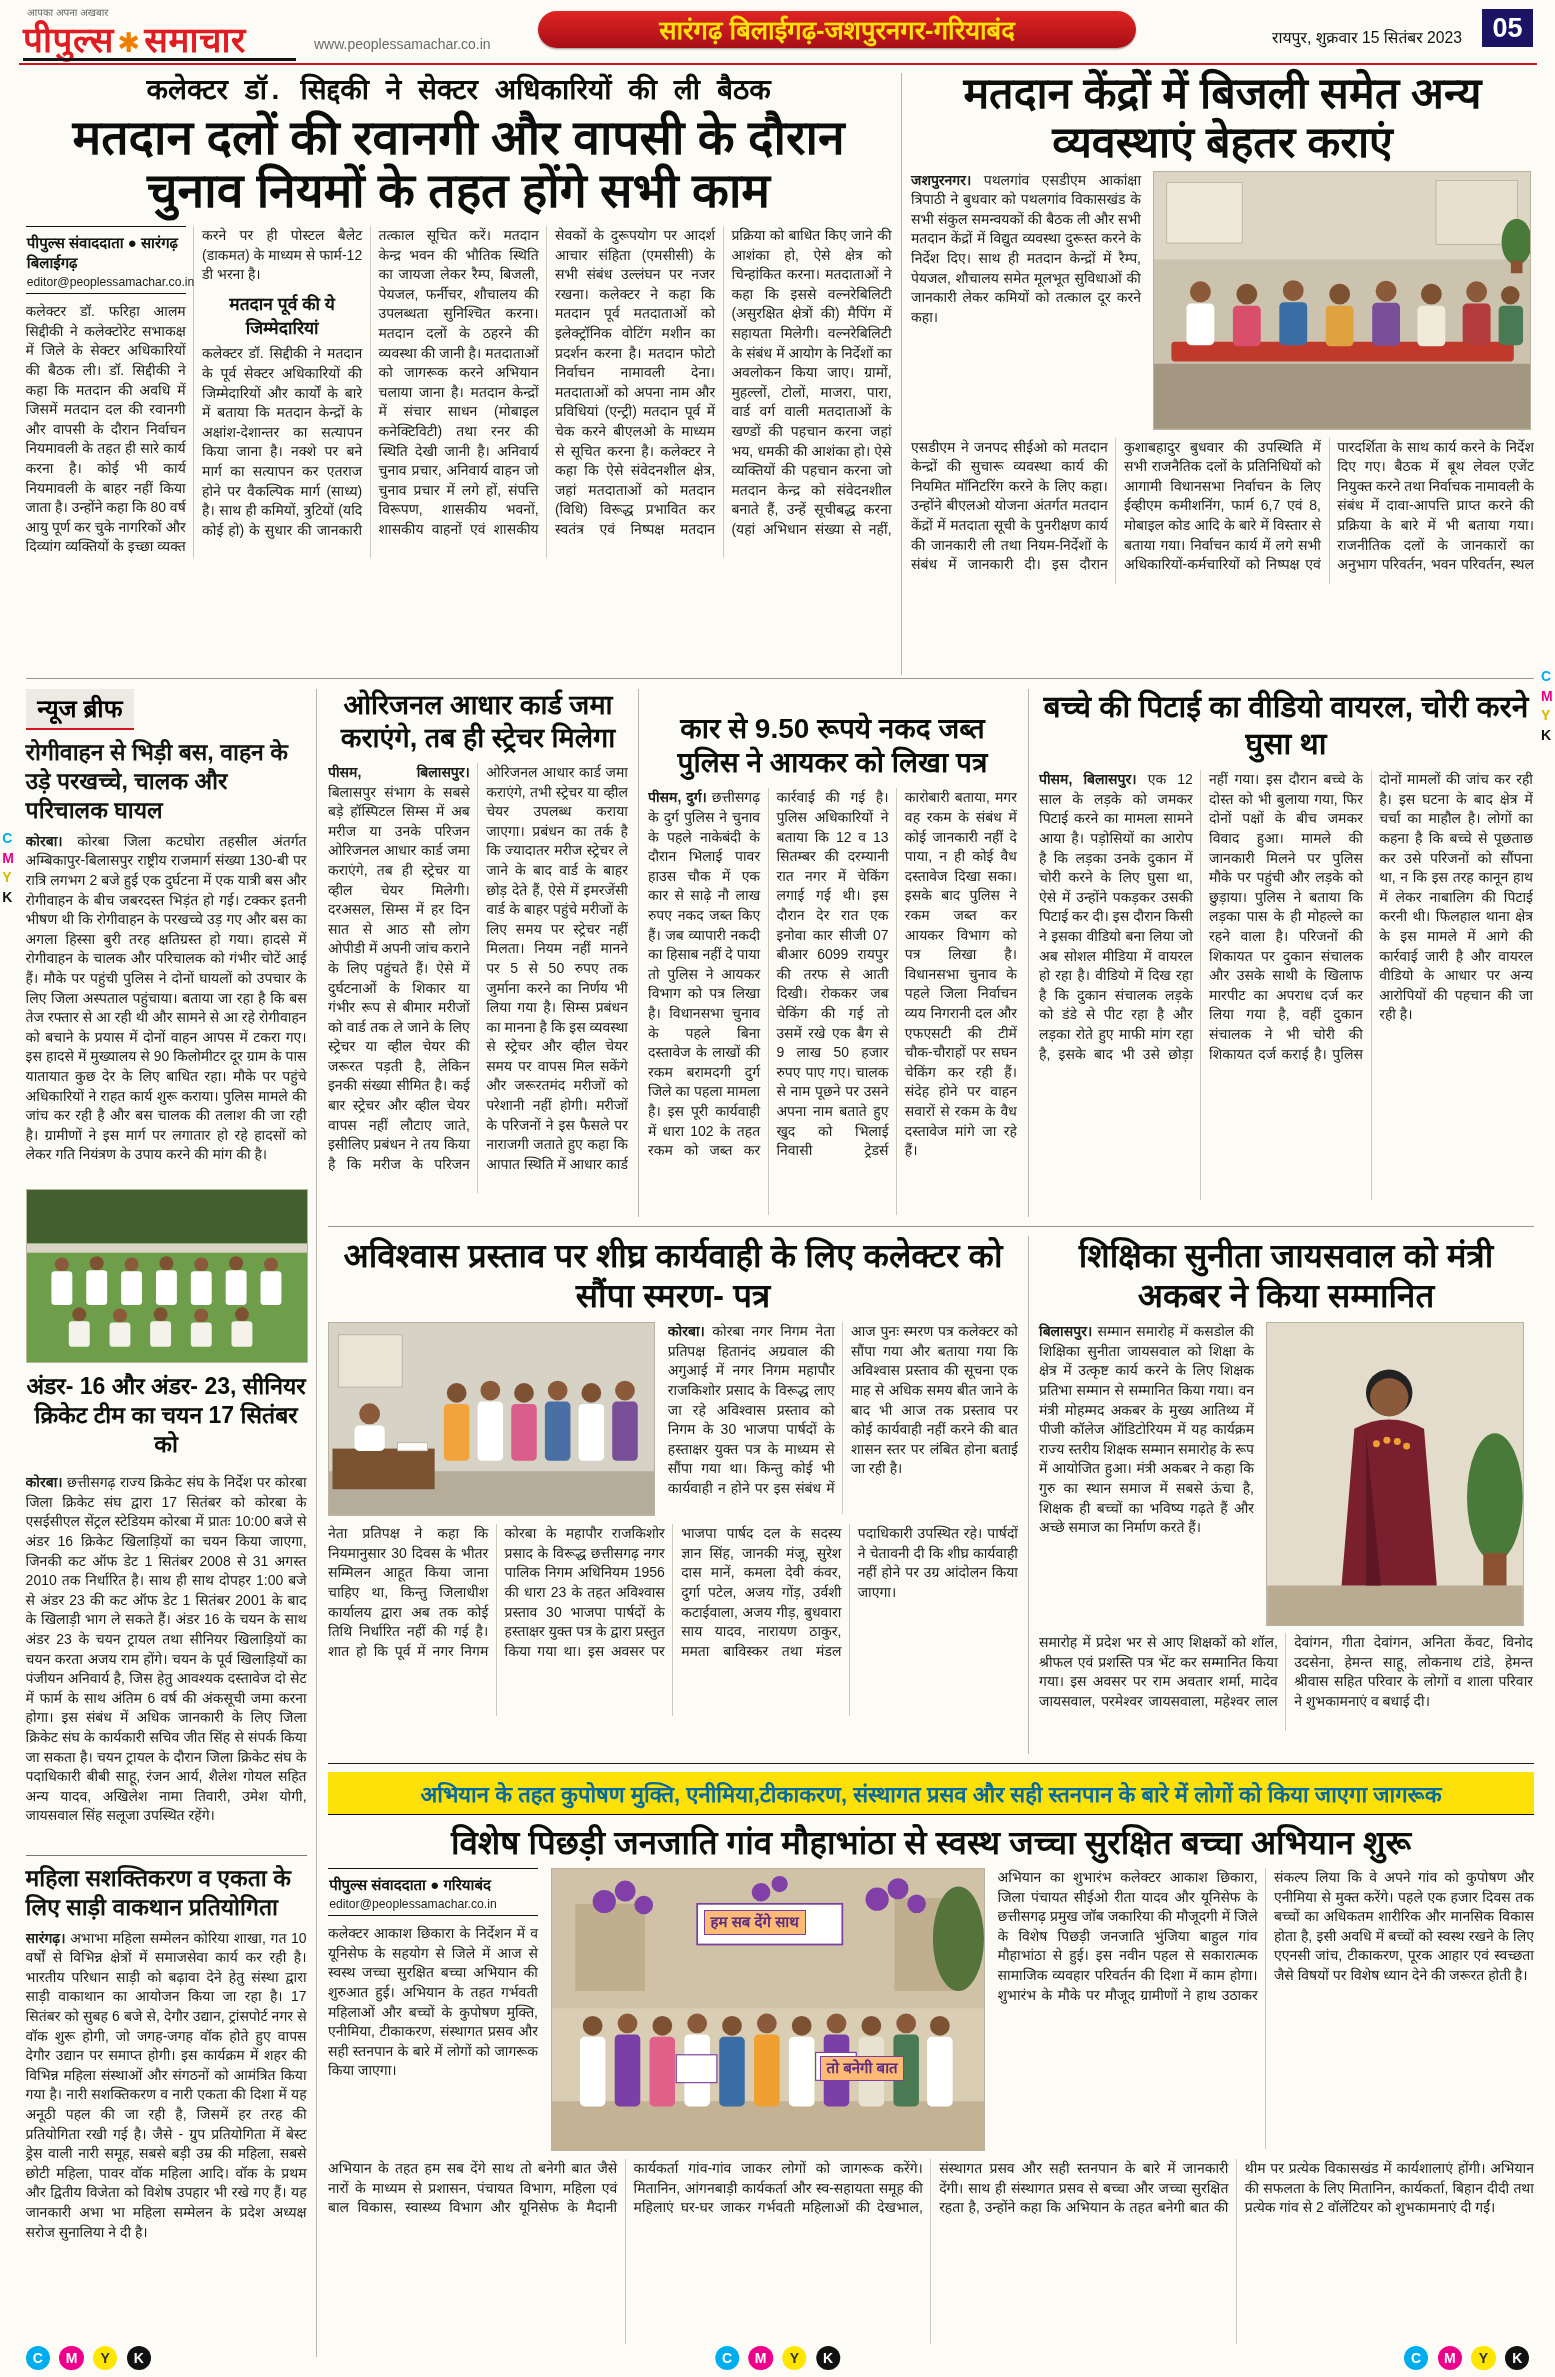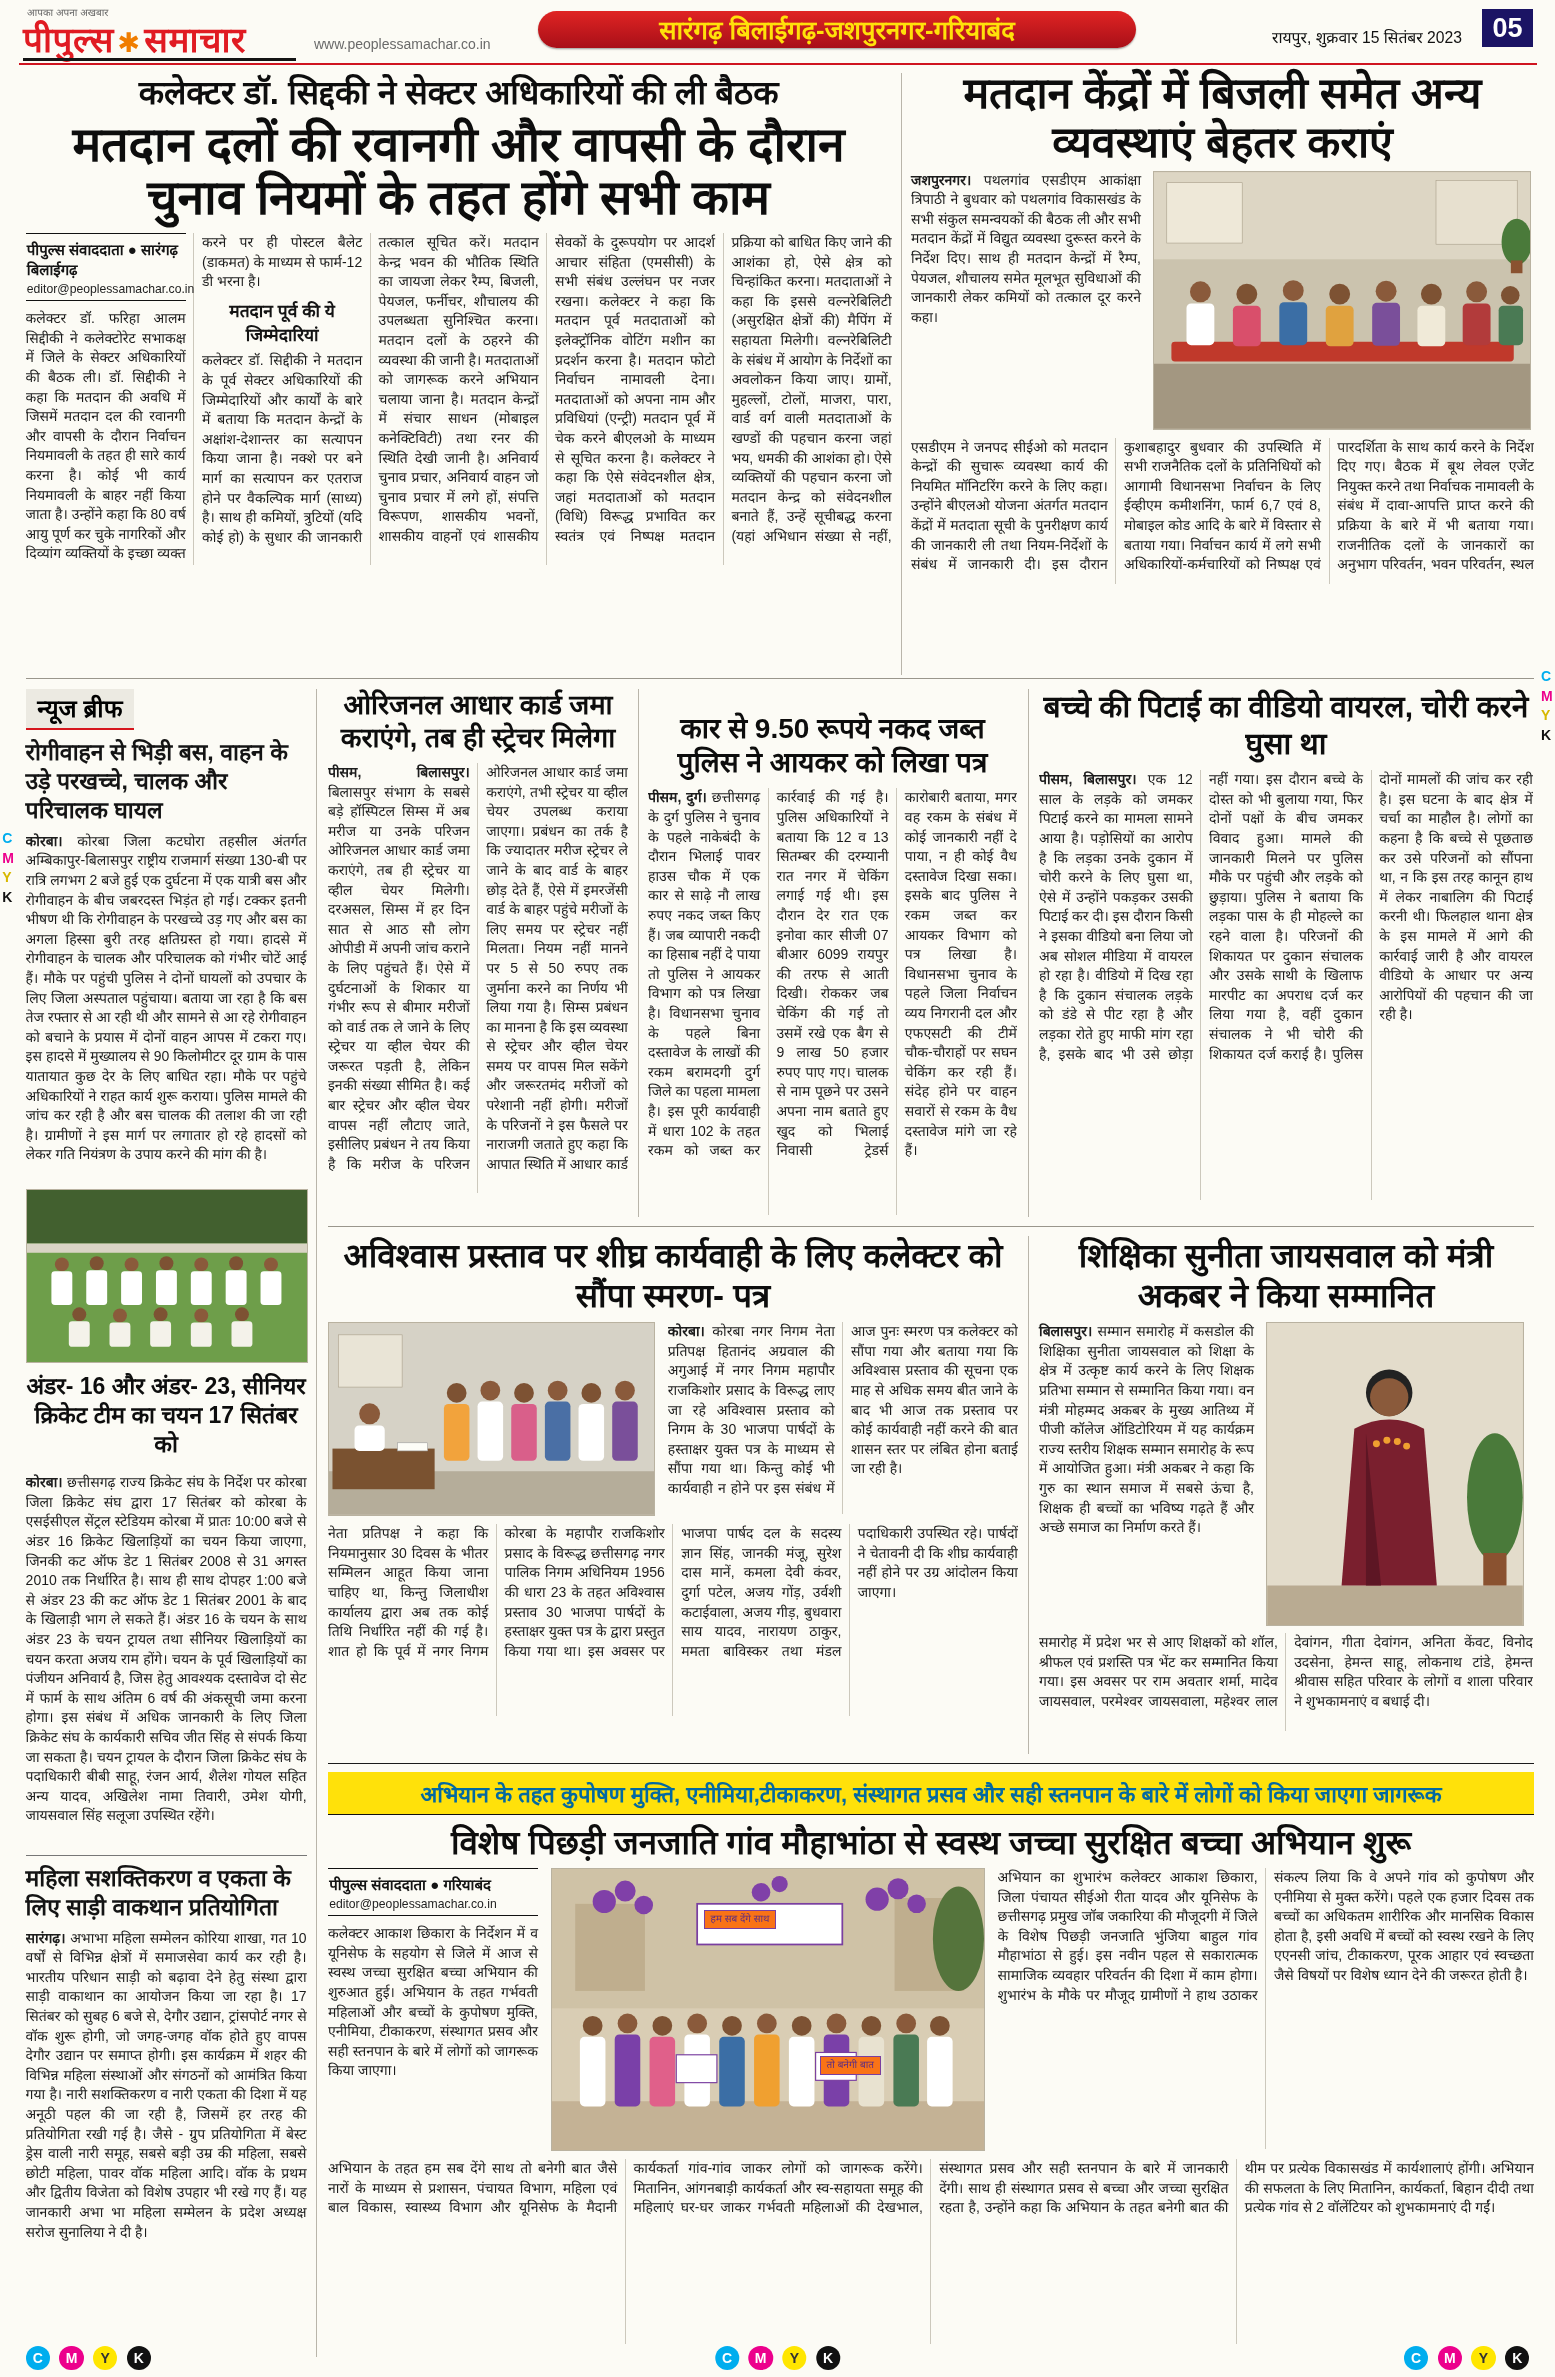--- a/index.html
+++ b/index.html
@@ -16,21 +16,21 @@
   .region-banner{position:absolute;left:538px;top:10.5px;width:598px;height:37px;border-radius:21px;
       background:linear-gradient(#e02423,#a80f18);color:#ffe10a;font-size:25.6px;font-weight:bold;
       text-align:center;line-height:38px;box-shadow:0 1.2px 1.7px rgba(0,0,0,.35);}
   .issue-date{position:absolute;right:93px;top:25.6px;font-size:15.7px;color:#111;}
   .page-number{position:absolute;right:22px;top:9.3px;width:51px;height:38px;background:#1b1464;color:#fff;
       font-size:27px;font-weight:bold;text-align:center;line-height:38px;}
   .head-rule{position:absolute;left:18.6px;top:63px;width:1518px;border-top:2.3px solid #cf1420;}
 
   
   .hl{font-weight:bold;text-align:center;color:#0d0d0d;}
-  .k1{font-size:33px;}
+  .k1{font-size:28px;font-family:Liberation Mono, monospace;}
   .h-main{font-size:48px;line-height:1.12;margin-top:3.5px;}
   .h-power{font-size:43px;line-height:1.14;}
   .sub-power{font-size:24.4px;border-top:1.2px solid #777;border-bottom:1.2px solid #777;padding:5.8px 0;margin:7px 0;}
   .h-mid{font-size:27px;line-height:1.22;}
   .h-cash{font-size:28px;line-height:1.22;margin-top:23px;}
   .h-beat{font-size:30px;line-height:1.22;}
   .h-sec{font-size:33px;line-height:1.2;}
   .h-left{font-size:23px;line-height:1.26;text-align:left;font-weight:bold;}
   .h-camp{font-size:33px;line-height:1.2;margin:8.1px 0 5.8px;}
   .bt{font-size:14px;line-height:1.4;text-align:justify;color:#1c1c1c;margin:0 0 5.8px;}
@@ -85,22 +85,22 @@
   #teacher-body2{height:98px;margin-top:7px;}
 
   #hr-3{left:328px;top:1763px;width:1206px;}
   #art-campaign{left:328px;top:1772px;width:1206px;height:585px;}
   .strip{background:#ffe10a;color:#0369a1;font-weight:bold;font-size:22px;text-align:center;
          padding:5.8px 3.5px;border-bottom:1.2px solid #111;}
   #camp-row{display:flex;gap:12.8px;}
   #camp-left{width:210px;}
   #camp-right{flex:1;}
   #camp-body3{height:185px;margin-top:8.1px;}
-  .sign{position:absolute;background:#f97316;border:1.2px solid #7a3fa0;color:#5c2d82;font-weight:normal;
-        font-size:10px;padding:2.3px 5.8px;line-height:1.2;}
+  .sign{position:absolute;background:#fdba74;border:1.2px solid #7a3fa0;color:#5c2d82;font-weight:bold;
+        font-size:15px;padding:2.3px 5.8px;line-height:1.2;}
 
   
   .cmyk-set{position:absolute;bottom:7px;display:flex;gap:9.3px;}
   .dot{width:24.4px;height:24.4px;border-radius:50%;font-size:14px;font-weight:bold;color:#fff;
        display:flex;align-items:center;justify-content:center;}
   .dot.c{background:#00adee;} .dot.m{background:#ec008c;} .dot.y{background:#ffe600;color:#333;}
   .dot.k{background:#111;}
   .cmyk-vert{position:absolute;display:flex;flex-direction:column;gap:3.5px;font-size:14px;font-weight:bold;}
   .cmyk-vert .c{color:#00adee;} .cmyk-vert .m{color:#ec008c;}
   .cmyk-vert .y{color:#d8b800;} .cmyk-vert .k{color:#111;}

